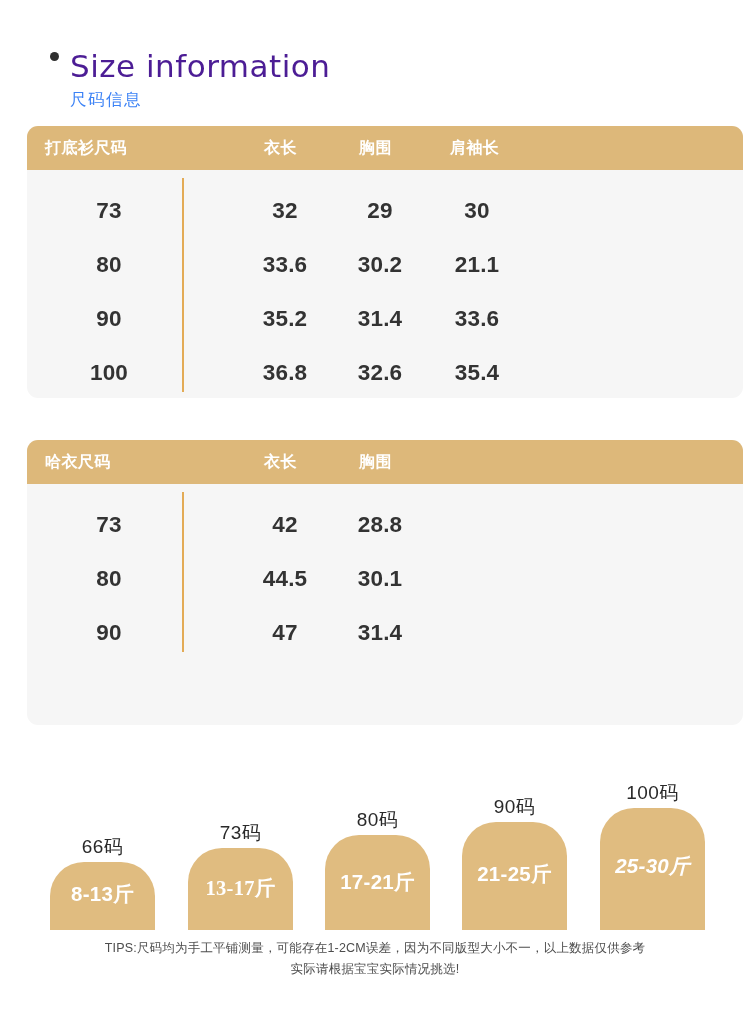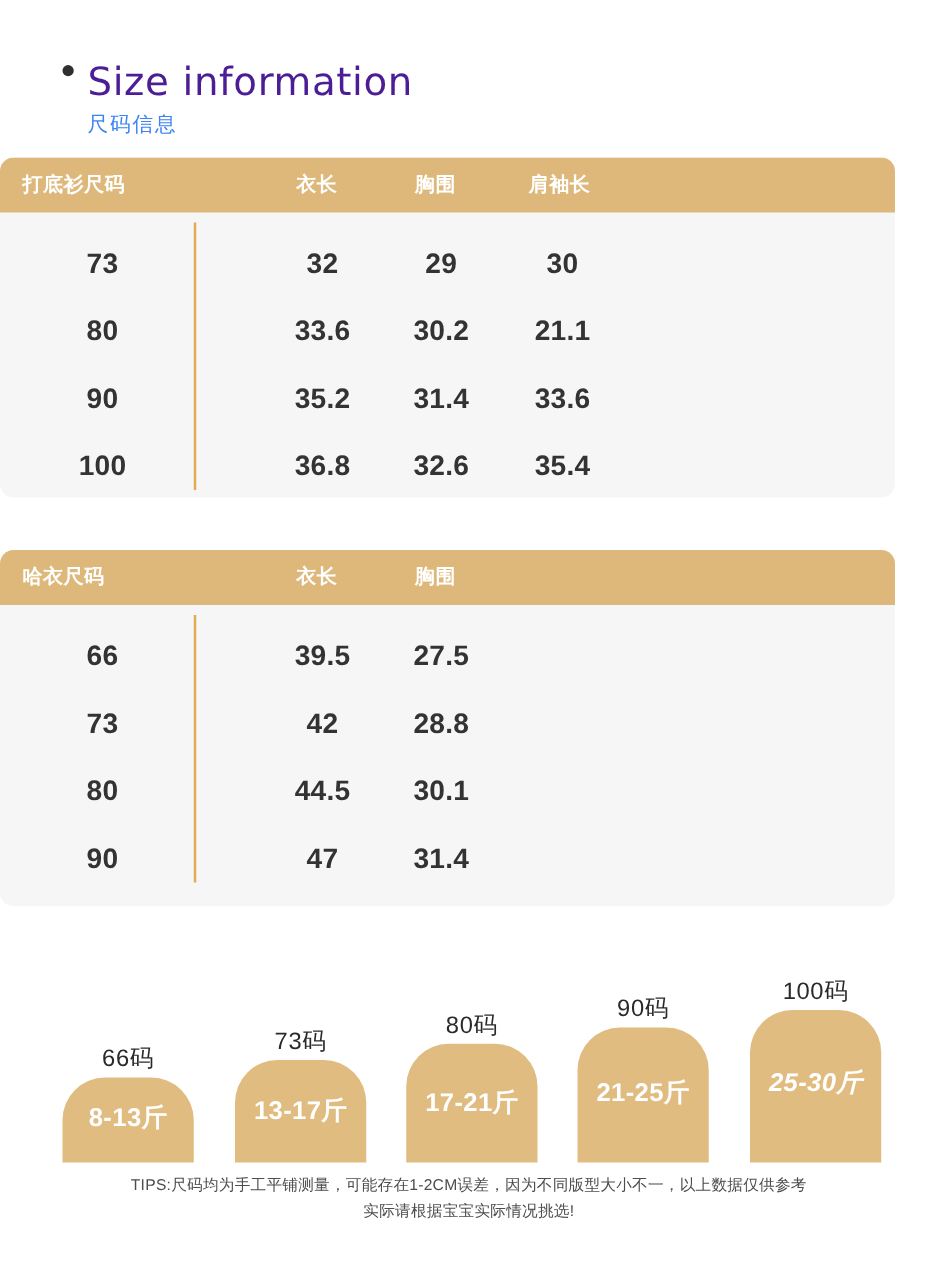--- a/index.html
+++ b/index.html
@@ -52,21 +52,21 @@
     margin-top: 6px;
     font-size: 16.5px;
     color: #3b82f6;
     letter-spacing: 1.5px;
     font-weight: 400;
   }
 
   
   .size-table {
     position: absolute;
-    left: 0;
+    left: 27px;
     width: 716px;
     background: #f6f6f6;
     border-radius: 11px;
     overflow: hidden;
   }
   #table-1 { top: 126px; height: 272px; }
   #table-2 { top: 440px; height: 285px; }
 
   .table-head {
     height: 44px;
@@ -231,25 +231,20 @@
   <div class="size-table" id="table-2">
     <div class="table-head">
       <span class="th th-size">哈衣尺码</span>
       <span class="th th-c1">衣长</span>
       <span class="th th-c2">胸围</span>
     </div>
     <div class="table-body">
       <div class="divider-line"></div>
 
       <div class="trow">
-        <span class="cell c-size">66</span>
-        <span class="cell c-1">39.5</span>
-        <span class="cell c-2">27.5</span>
-      </div>
-      <div class="trow">
         <span class="cell c-size">73</span>
         <span class="cell c-1">42</span>
         <span class="cell c-2">28.8</span>
       </div>
       <div class="trow">
         <span class="cell c-size">80</span>
         <span class="cell c-1">44.5</span>
         <span class="cell c-2">30.1</span>
       </div>
       <div class="trow">
@@ -264,21 +259,21 @@
 
     <div class="bar-group" style="left:50px;">
       <div class="bar-caption" style="bottom:70px;">66码</div>
       <div class="bar-shape" style="height:68px;"></div>
       <div class="bar-value" style="bottom:22px;">8-13斤</div>
     </div>
 
     <div class="bar-group" style="left:188px;">
       <div class="bar-caption" style="bottom:84px;">73码</div>
       <div class="bar-shape" style="height:82px;"></div>
-      <div class="bar-value" style="bottom:28px;">13-17斤</div>
+      <div class="bar-value" style="bottom:28px;font-family:Liberation Serif, serif;">13-17斤</div>
     </div>
 
     <div class="bar-group" style="left:325px;">
       <div class="bar-caption" style="bottom:97px;">80码</div>
       <div class="bar-shape" style="height:95px;"></div>
       <div class="bar-value" style="bottom:34px;">17-21斤</div>
     </div>
 
     <div class="bar-group" style="left:462px;">
       <div class="bar-caption" style="bottom:110px;">90码</div>

